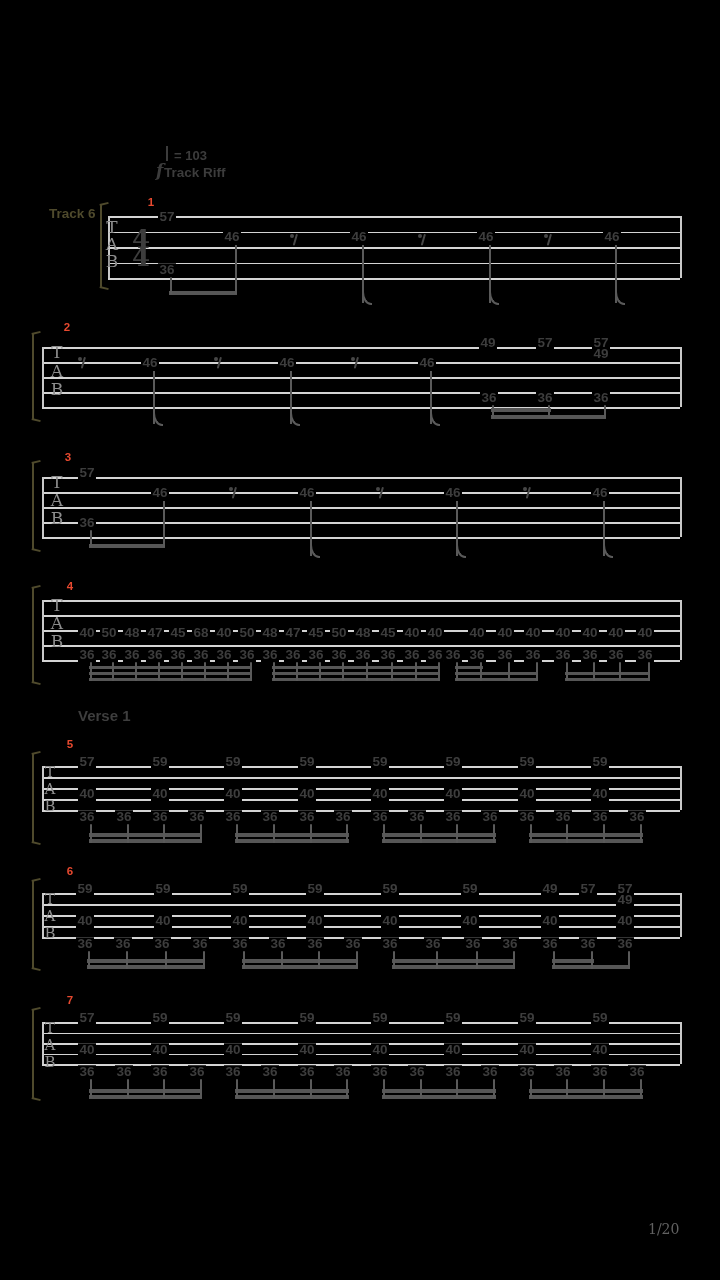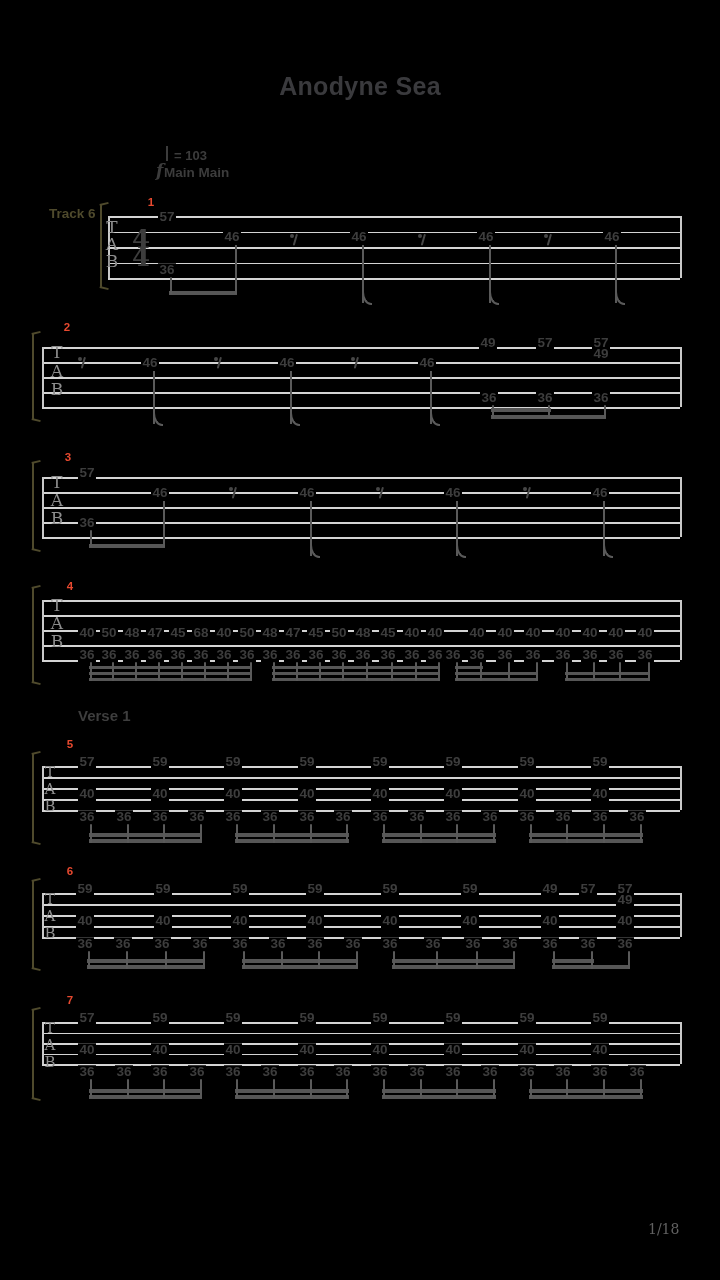--- a/index.html
+++ b/index.html
@@ -34,28 +34,27 @@
         border-radius:1px;transform-origin:top center;transform:rotate(16deg);}
   .brk-v{position:absolute;width:2.2px;background:var(--track_label,#4a4429);}
   .brk-h{position:absolute;width:9px;height:2.2px;background:var(--track_label,#4a4429);}
   .brk-top{transform-origin:left bottom;transform:rotate(-14deg);}
   .brk-bot{transform-origin:left top;transform:rotate(14deg);}
 </style>
 </head>
 <body>
 
 <div id="stage">
-  <div class="title">Anodyne Sea</div>
   <div class="tempo-stem"></div>
   <div class="tempo">= 103</div>
   <div class="dyn">f</div>
-  <div class="section">Main Main</div>
+  <div class="section">Track Riff</div>
   <div class="track">Track 6</div>
   <div class="verse">Verse 1</div>
-  <div class="page">1/18</div>
+  <div class="page">1/20</div>
 <div class="sline" style="left: 108px; top: 216px; width: 572px;"></div>
     <div class="sline" style="left: 108px; top: 231.5px; width: 572px;"></div>
     <div class="sline" style="left: 108px; top: 247px; width: 572px;"></div>
     <div class="sline" style="left: 108px; top: 262.5px; width: 572px;"></div>
     <div class="sline" style="left: 108px; top: 278px; width: 572px;"></div>
     <div class="bar" style="left: 108px; top: 216px; height: 62px;"></div>
     <div class="bar" style="left: 680px; top: 216px; height: 62px;"></div>
     <div class="brk-v" style="left: 100px; top: 204px; height: 84px;"></div>
     <div class="brk-h brk-top" style="left: 100px; top: 204px;"></div>
     <div class="brk-h brk-bot" style="left: 100px; top: 286px;"></div>

